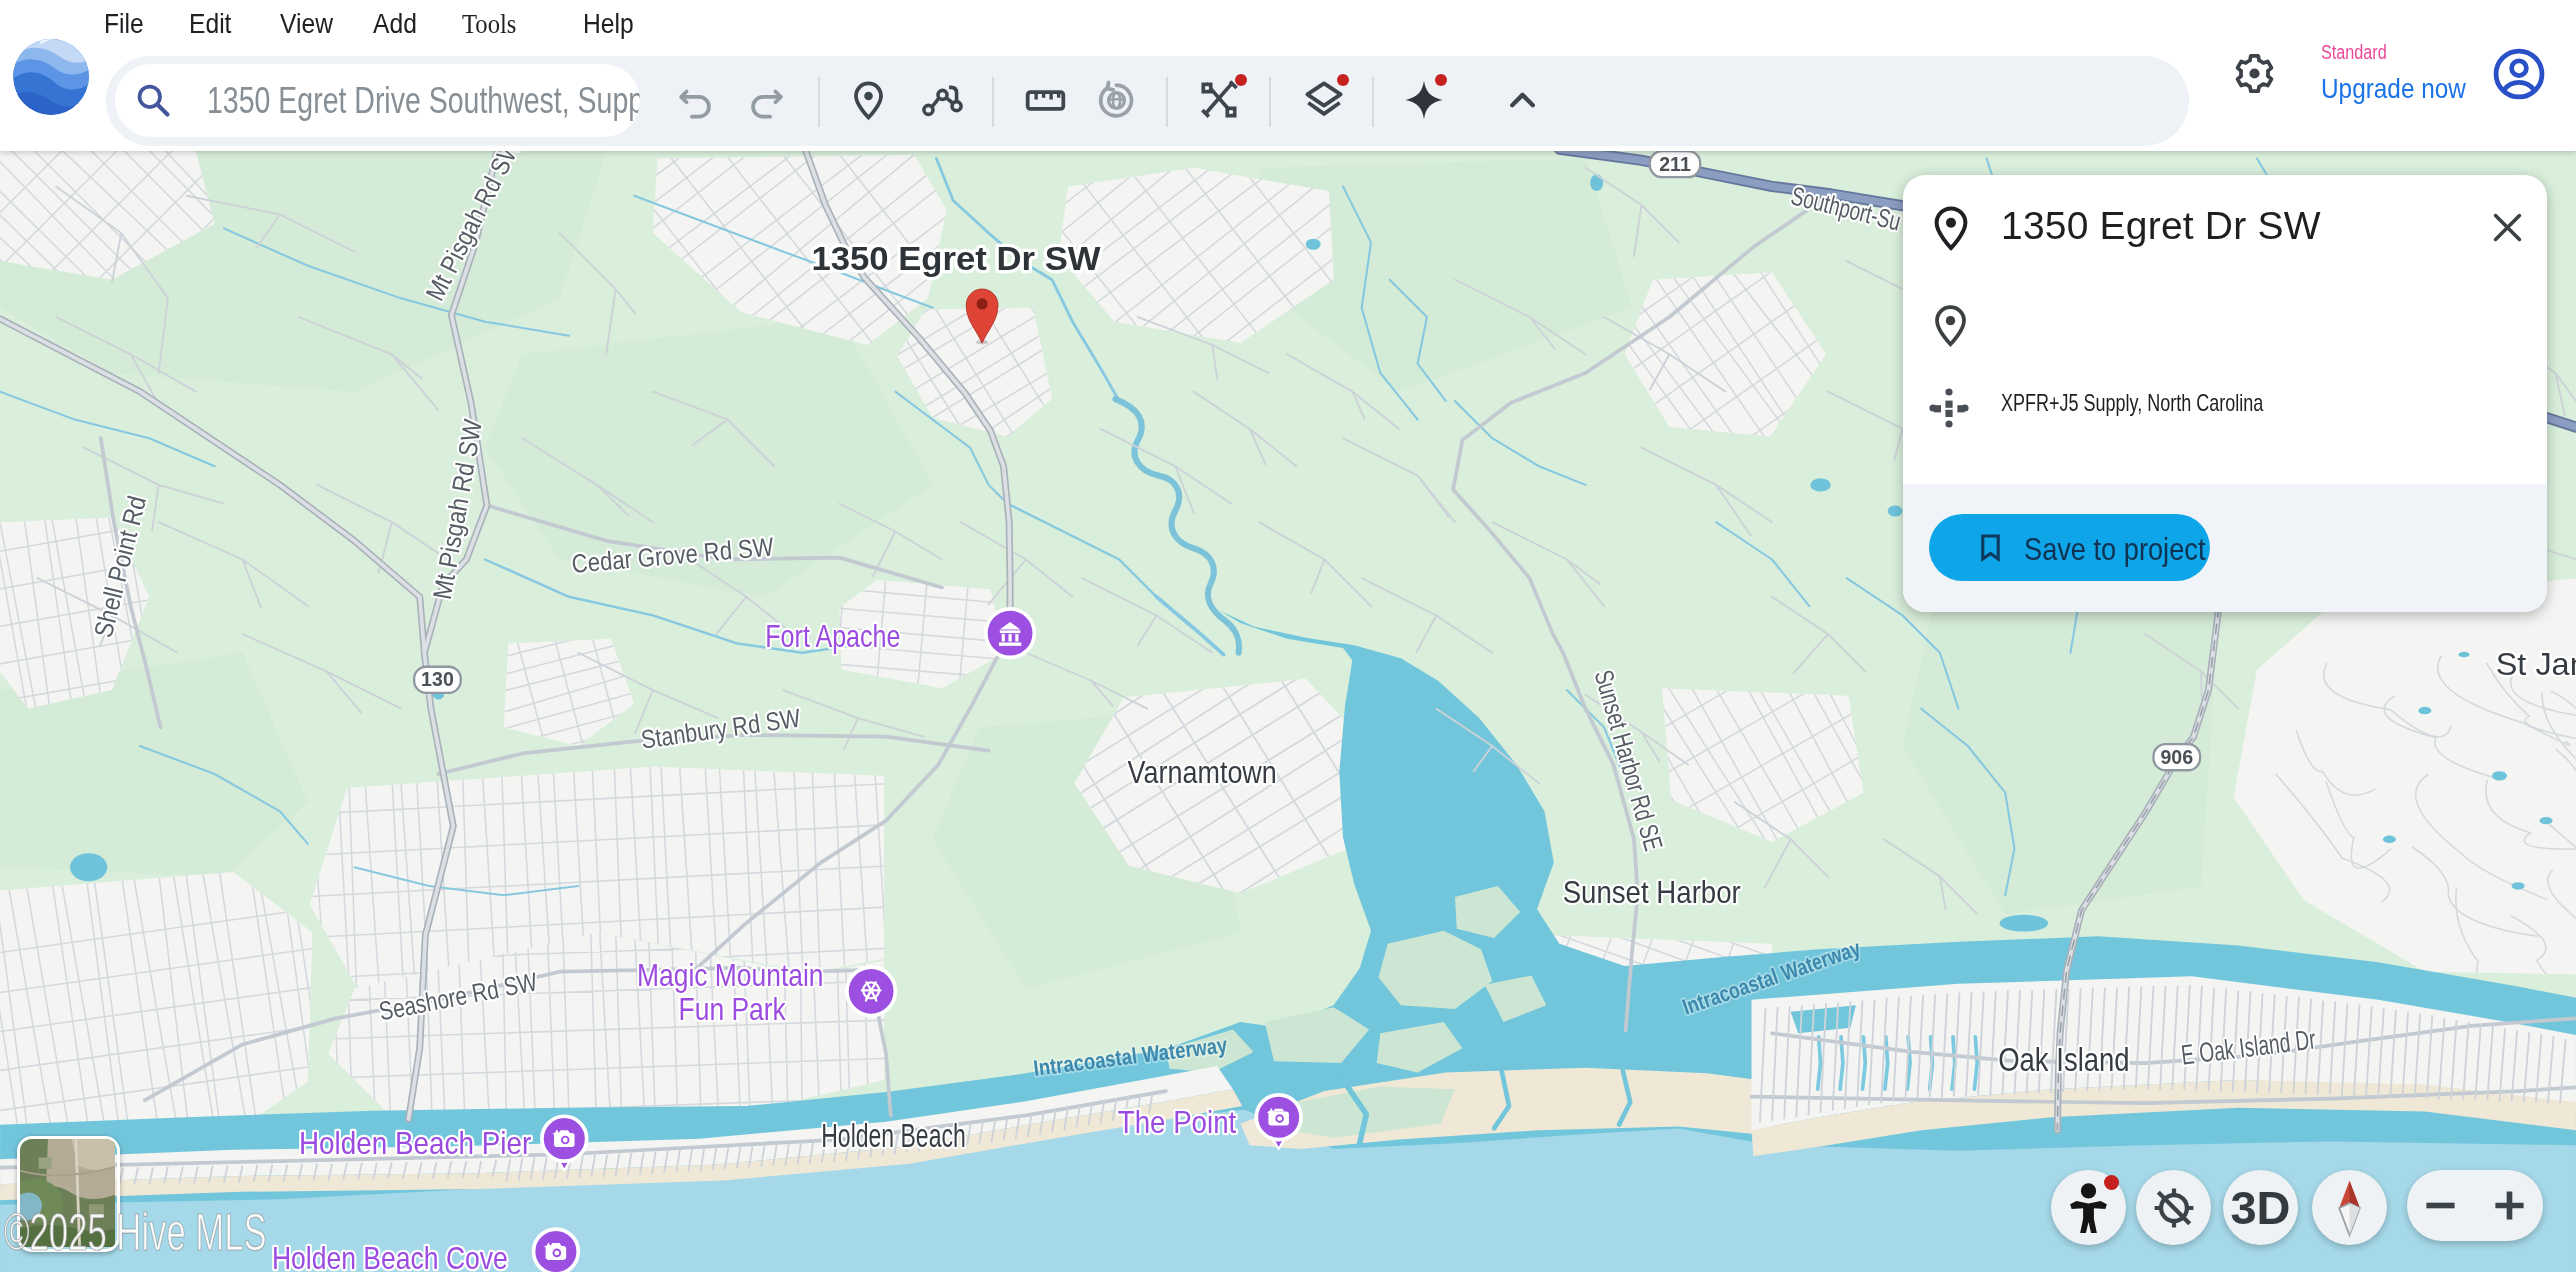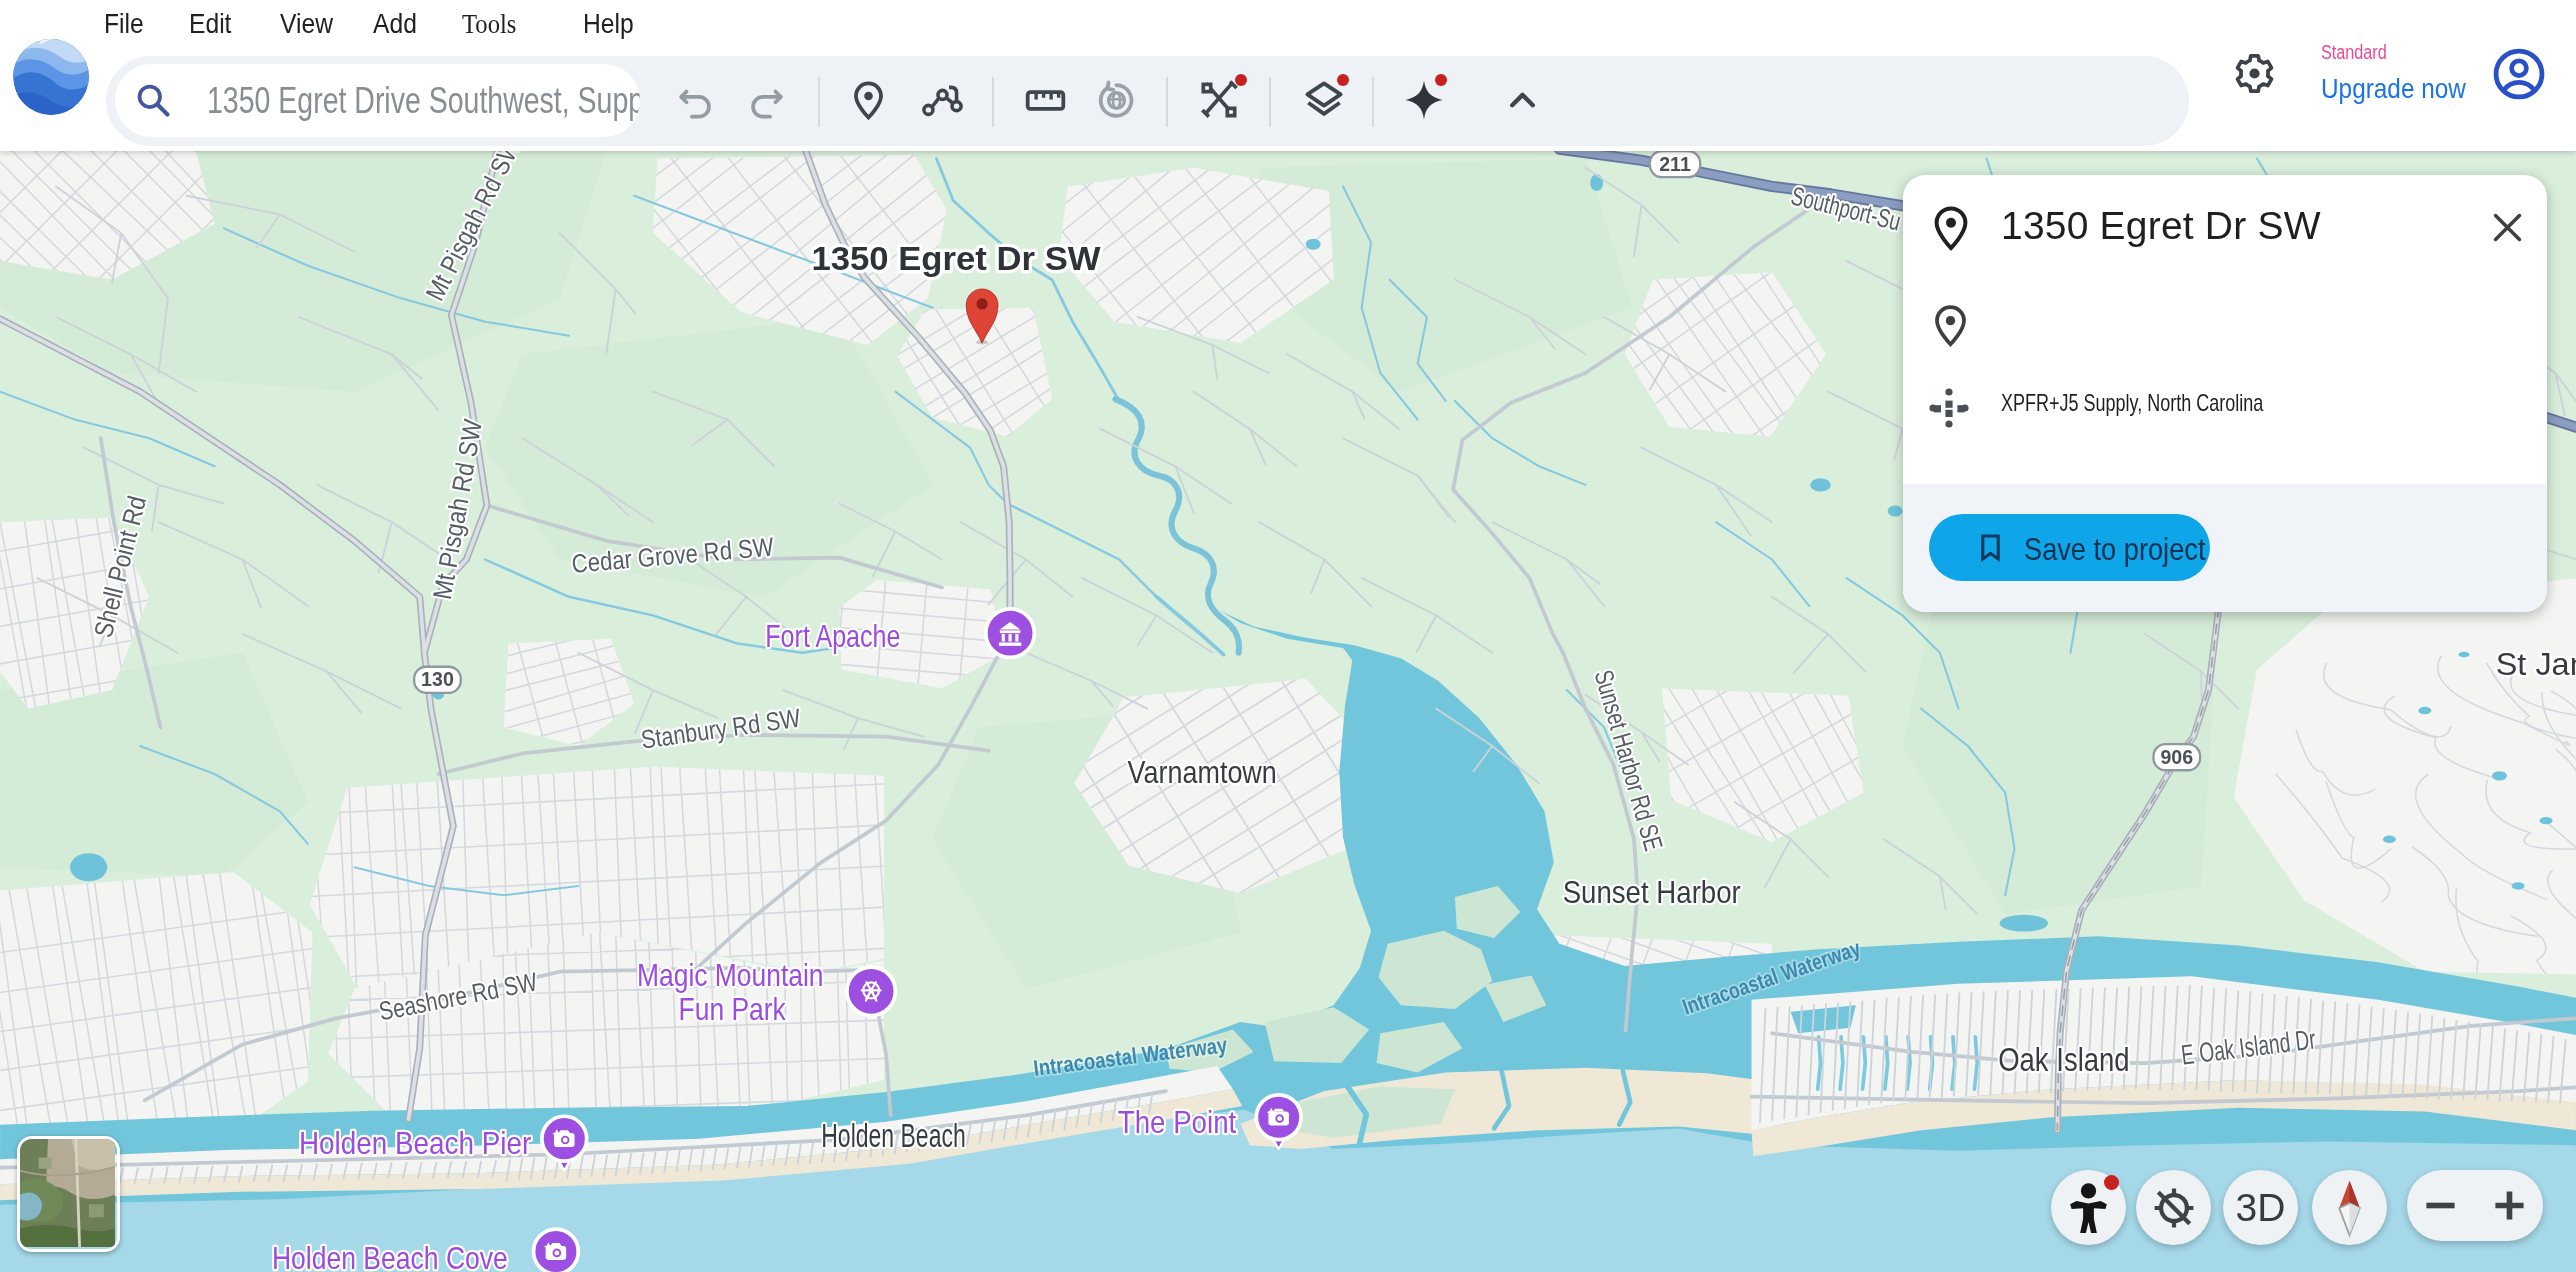--- a/index.html
+++ b/index.html
@@ -497,21 +497,21 @@
 <div class="ctl" style="left:2136px;top:1170px;">
       <svg width="48" height="48" viewBox="0 0 26 26">
 <g stroke="#3b4248" stroke-width="2.3" fill="none">
 <circle cx="13" cy="13" r="7"></circle>
 <path d="M13 2.5 V6 M13 20 V23.5 M2.5 13 H6 M20 13 H23.5"></path>
 <path d="M4.5 4.5 L21.5 21.5"></path>
 </g>
       </svg>
     </div>
 <div class="ctl" style="left:2223px;top:1170px;">
-      <div style="font-size:39px;font-weight:400;color:#333a40;">3D</div>
+      <div style="font-size:47px;font-weight:700;color:#333a40;">3D</div>
     </div>
 <div class="ctl" style="left:2312px;top:1170px;">
       <svg width="47" height="60" viewBox="0 0 25 32">
 <path d="M12.5 1.5 L18 16 L12.5 13.5 L7 16 Z" fill="#c94737"></path>
 <path d="M12.5 1.5 L18 16 L12.5 13.5 Z" fill="#a93428"></path>
 <path d="M7 16 L12.5 13.5 L18 16 L12.5 30.5 Z" fill="#f6f6f4" stroke="#9aa1a7" stroke-width="1"></path>
 <path d="M12.5 13.5 L18 16 L12.5 30.5 Z" fill="#dcdee0"></path>
       </svg>
     </div>
 <div id="zoompill">
@@ -527,13 +527,14 @@
 <path d="M30,0 H102 V60 Q75,70 55,58 Q40,48 28,52 Z" fill="#b3ab96"></path>
 <path d="M55,0 H102 V30 Q80,38 62,28 Z" fill="#c8bfa8"></path>
 <path d="M0,46 Q18,38 34,48 Q52,60 44,78 Q30,94 10,88 Q-4,80 0,64 Z" fill="#6f8a56"></path>
 <path d="M0,60 Q12,54 20,62 Q28,72 18,84 Q6,90 0,86 Z" fill="#83b7c6"></path>
 <path d="M0,96 Q30,88 60,96 Q85,102 102,96 V116 H0 Z" fill="#55703f"></path>
 <path d="M60,0 L64,116" stroke="#d8d2c2" stroke-width="3"></path>
 <path d="M0,34 Q40,46 102,30" stroke="#a99f8c" stroke-width="2" fill="none"></path>
 <path d="M20,20 h14 v12 h-14 Z" fill="#9aa284"></path>
 <path d="M74,70 h16 v14 h-16 Z" fill="#8d9a74"></path>
 </svg></div>
+<div id="wm"><span class="sx" style="transform:scaleX(0.68);">©2025 Hive MLS</span></div>
 </div>
 
 </body></html>

